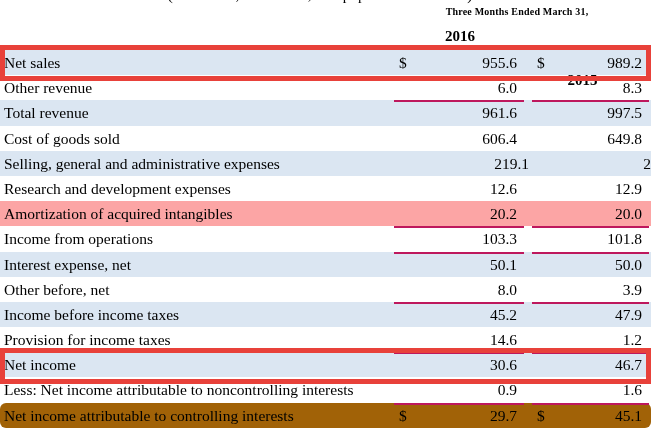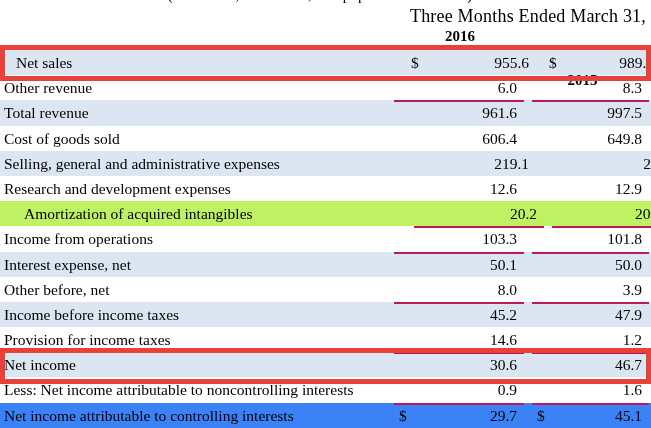--- a/index.html
+++ b/index.html
@@ -25,21 +25,21 @@
     display: block;
     margin-top: -13px;
     text-align: center;
     font-size: 15px;
     white-space: nowrap;
   }
   
   .thead { position: absolute; top: 6px; left: 0; width: 651px; height: 44px; }
   .period {
     position: absolute; top: 0; left: 388px; width: 258px; height: 22px;
-    font-weight: normal; font-size: 18px; text-align: right; white-space: nowrap;
+    font-weight: bold; font-size: 10px; text-align: center; white-space: nowrap;
     letter-spacing: 0.2px;
   }
   .years { position: absolute; top: 22px; left: 0; width: 651px; height: 22px; }
   .year { position: absolute; font-weight: bold; font-size: 15px; text-align: center; }
   .year.y1 { left: 396px; width: 128px; }
   .year.y2 { left: 524px; width: 117px; margin-top: 44px; }
   
   .rows { position: absolute; top: 50px; left: 0; width: 651px; }
   .row {
     display: grid;
@@ -81,21 +81,21 @@
 
   <div class="thead">
     <div class="period">Three Months Ended March 31,</div>
     <div class="years">
       <div class="year y1">2016</div>
       <div class="year y2">2015</div>
     </div>
   </div>
 
   <div class="rows" id="rows">
-      <div class="row" style="background: rgb(219, 230, 242); padding-left: 12px;">
+      <div class="row" style="background: rgb(219, 230, 242);">
         <div class="label">Net sales</div>
         <div class="cell">
           <span class="cur">$</span>
           <span class="val">955.6</span>
         </div>
         <div></div>
         <div class="cell">
           <span class="cur">$</span>
           <span class="val">989.2</span>
         </div>
@@ -153,21 +153,21 @@
         <div class="cell">
           <span class="cur"></span>
           <span class="val">12.6</span>
         </div>
         <div></div>
         <div class="cell">
           <span class="cur"></span>
           <span class="val">12.9</span>
         </div>
       </div>
-      <div class="row ul" style="background: #bef264; padding-left: 20px;">
+      <div class="row ul" style="background: #fca5a5;">
         <div class="label">Amortization of acquired intangibles</div>
         <div class="cell">
           <span class="cur"></span>
           <span class="val">20.2</span>
         </div>
         <div></div>
         <div class="cell">
           <span class="cur"></span>
           <span class="val">20.0</span>
         </div>
@@ -249,21 +249,21 @@
         <div class="cell">
           <span class="cur"></span>
           <span class="val">0.9</span>
         </div>
         <div></div>
         <div class="cell">
           <span class="cur"></span>
           <span class="val">1.6</span>
         </div>
       </div>
-      <div class="row dul" style="background: #3b82f6;">
+      <div class="row dul" style="background: #a16207; border-radius: 6px;">
         <div class="label ind">Net income attributable to controlling interests</div>
         <div class="cell">
           <span class="cur">$</span>
           <span class="val">29.7</span>
         </div>
         <div></div>
         <div class="cell">
           <span class="cur">$</span>
           <span class="val">45.1</span>
         </div>

